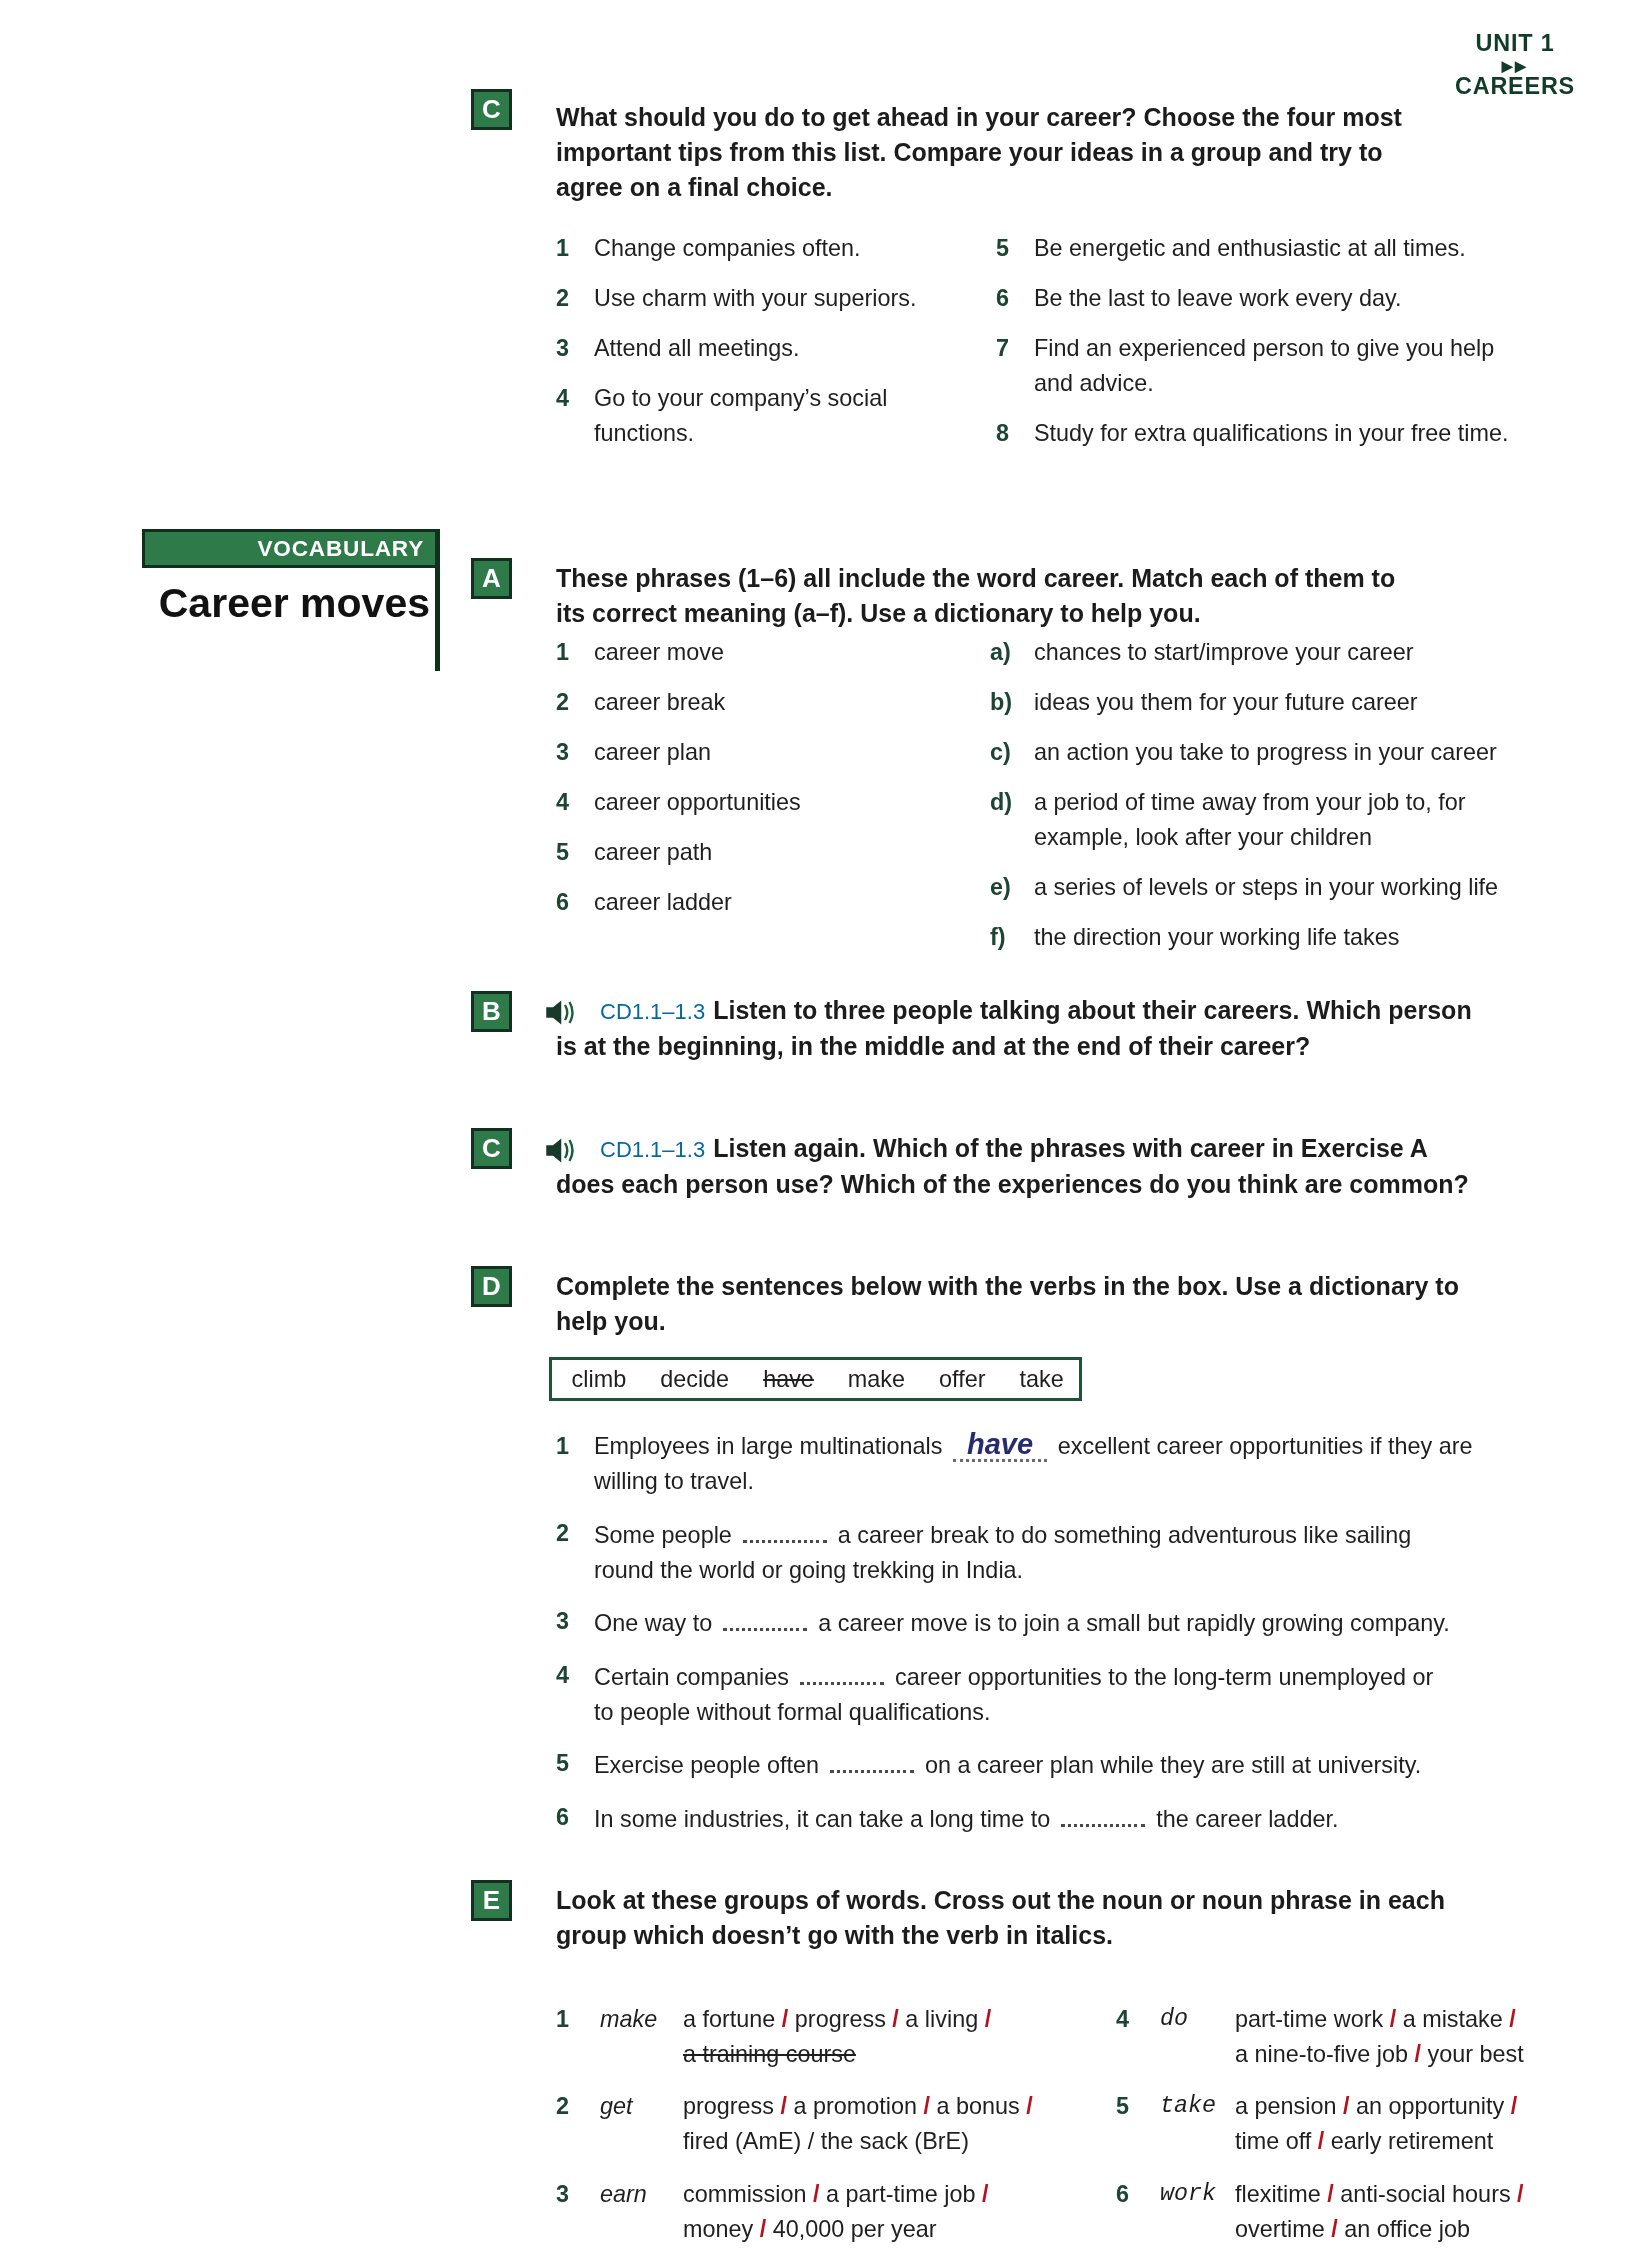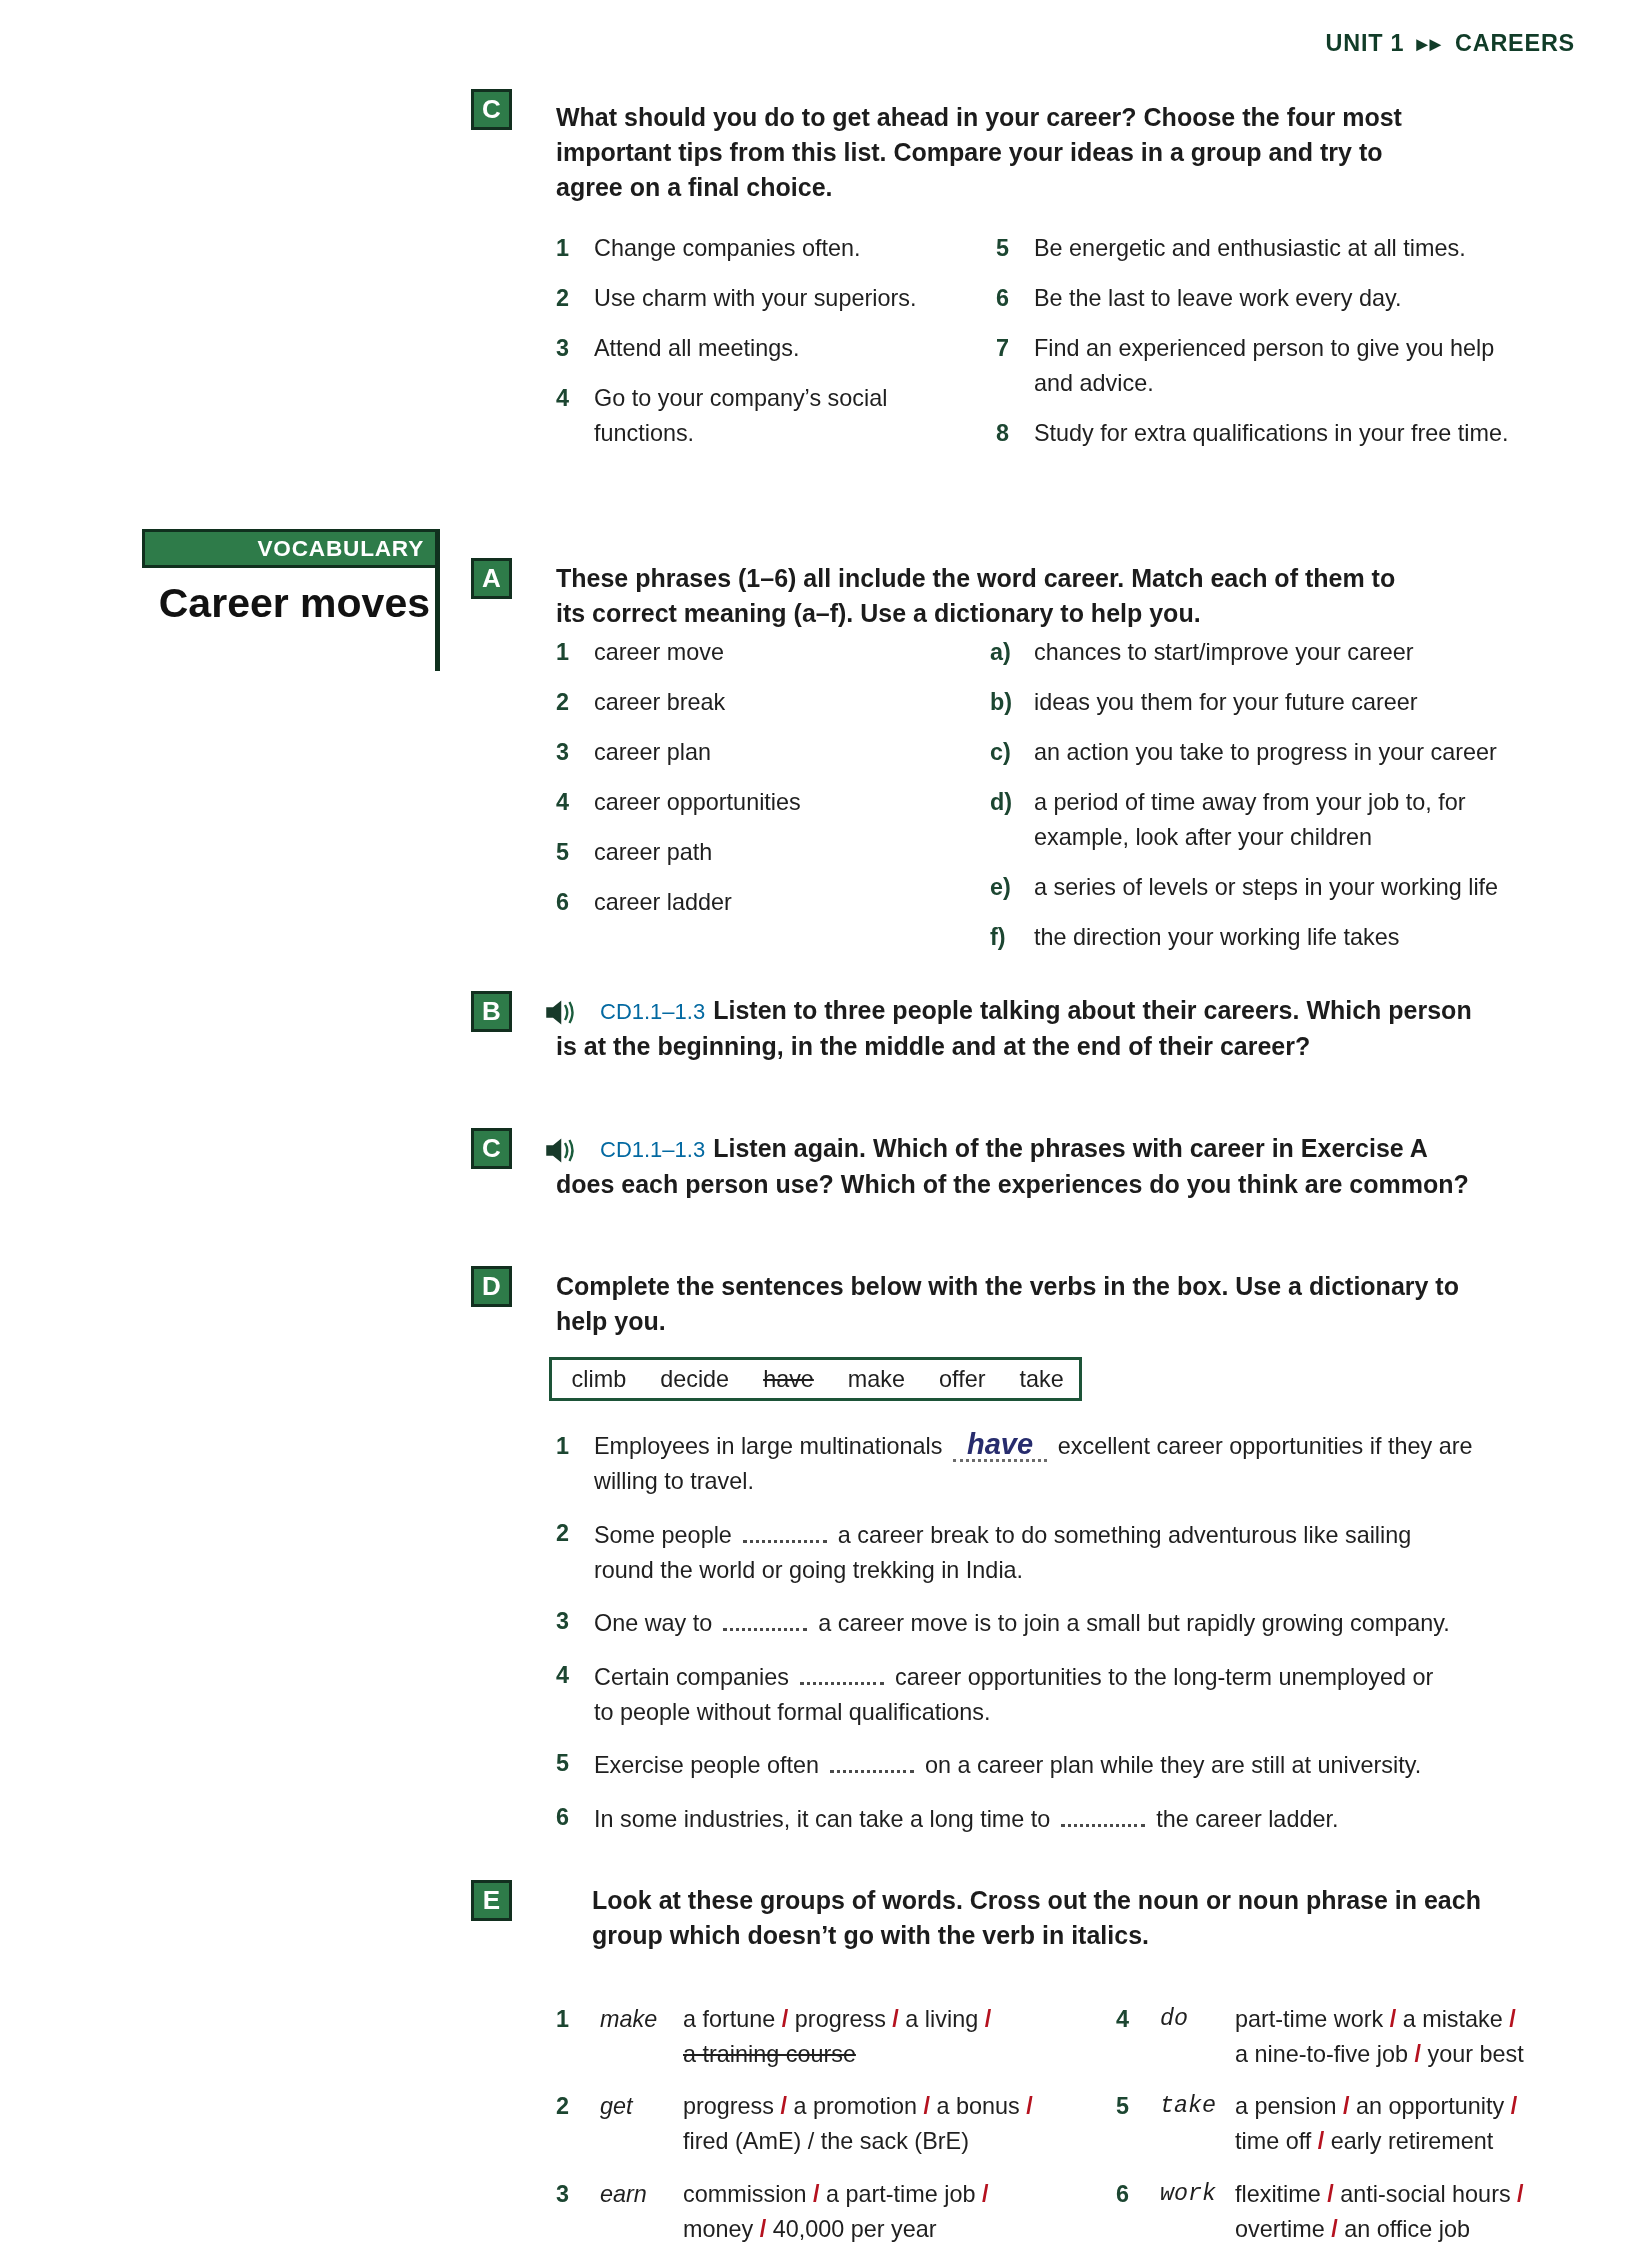--- a/index.html
+++ b/index.html
@@ -1,21 +1,21 @@
 <!DOCTYPE html>
 <html style="font-size:12px"><head>
 <meta charset="utf-8">
 <style>
   html,body{margin:0;padding:0;background:#e8e8e8;}
   .page{position:relative;width:1644px;height:2261px;background:#ffffff;
         font-family:"Liberation Sans",sans-serif;color:#1f1f1f;overflow:hidden;}
 
   
-  .hdr{position:absolute;top:30px;right:69px;display:flex;align-items:center;gap:12px;
-       font-size:23.4px;font-weight:bold;color:#113c28;letter-spacing:0.8px;}
+  .hdr{position:absolute;top:30px;right:69px;display:flex;align-items:center;
+       font-size:23.4px;font-weight:bold;color:#113c28;letter-spacing:0.8px;flex-direction:column;}
   .hdr .arrows{font-size:14.3px;letter-spacing:2.3px;position:relative;top:0.8px;}
 
   
   .vbar{position:absolute;left:142px;top:529px;width:279px;height:33px;background:#2e7b49;
         border:3.8px solid #10301e;color:#fff;font-weight:bold;font-size:22.6px;letter-spacing:0.8px;
         display:flex;align-items:center;justify-content:flex-end;padding-right:10.6px;}
   .vtitle{position:absolute;left:106px;top:580px;width:324px;text-align:right;
           font-size:41px;font-weight:bold;color:#121212;}
   .vrule{position:absolute;left:435px;top:529px;width:5.3px;height:142px;background:#10301e;}
 
@@ -235,21 +235,21 @@
     </div>
     <div class="row">
       <span class="num">6</span>
       <span class="txt"><span>In some industries, it can take a long time to </span><span class="blank"></span><span> the career ladder.</span></span>
     </div>
   </div>
 
   <div class="lbox" style="left:471px;top:1880px;">
     <span>E</span>
   </div>
-  <div class="instr" style="left:556px;top:1883px;margin-left:36px;"><span>Look at these groups of words. Cross out the noun or noun phrase in each</span><br><span>group which doesn’t go with the verb in </span><span class="i">italics</span><span>.</span></div>
+  <div class="instr" style="left:556px;top:1883px;"><span>Look at these groups of words. Cross out the noun or noun phrase in each</span><br><span>group which doesn’t go with the verb in </span><span class="i">italics</span><span>.</span></div>
 
   <div class="eg" style="left:556px;top:2002px;">
     <span class="num">1</span>
     <span class="verb">make</span>
     <span class="ph"><span>a fortune </span><span class="rs">/ </span><span>progress </span><span class="rs">/ </span><span>a living </span><span class="rs">/</span><br><span class="strike">a training course</span></span>
   </div>
   <div class="eg r" style="left:1116px;top:2002px;">
     <span class="num">4</span>
     <span class="verb">do</span>
     <span class="ph"><span>part-time work </span><span class="rs">/ </span><span>a mistake </span><span class="rs">/</span><br><span>a nine-to-five job </span><span class="rs">/ </span><span>your best</span></span>

